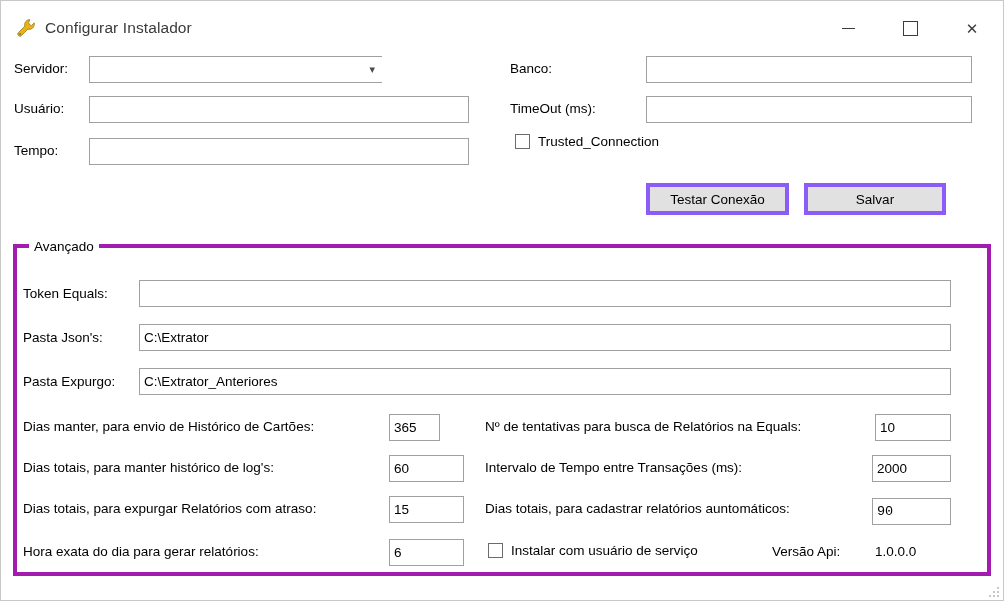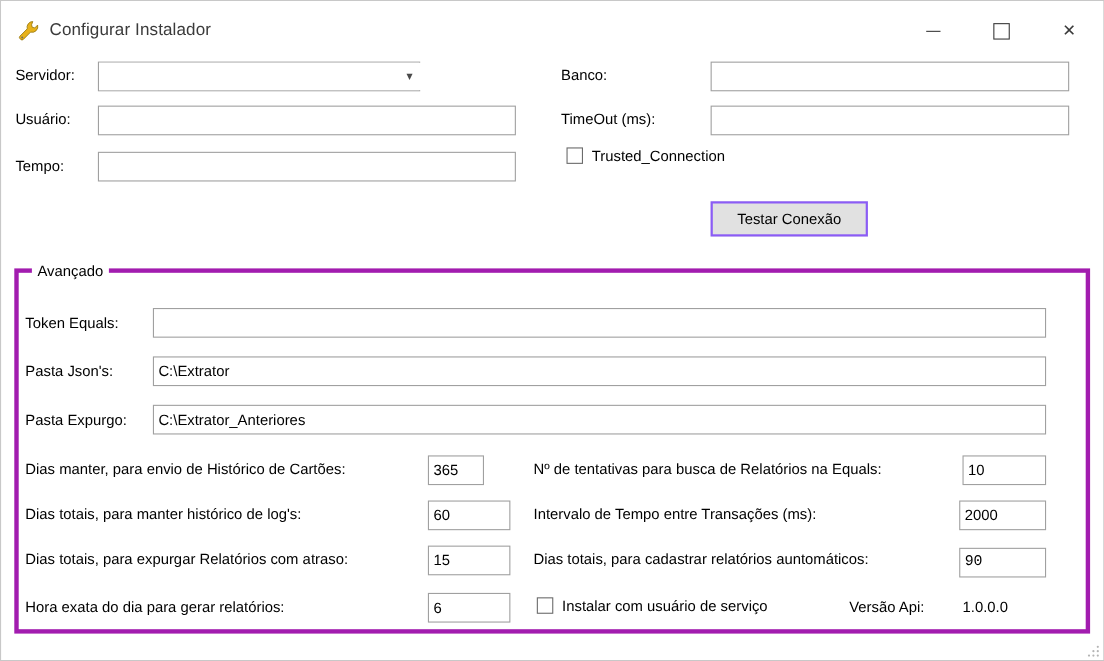--- a/index.html
+++ b/index.html
@@ -115,21 +115,21 @@
     width: 15px;
     height: 15px;
     box-sizing: border-box;
     border: 1px solid #6b6b6b;
     background: #ffffff;
     display: inline-block;
   }
   .btn {
     position: absolute;
     box-sizing: border-box;
-    border: 2px solid #8b5cf6;
+    border: 4px solid #8b5cf6;
     background: #e1e1e1;
     font-family: "Liberation Sans", sans-serif;
     font-size: 13.5px;
     color: #000000;
     height: 32px;
     cursor: default;
   }
 
   
   .groupbox {
@@ -210,20 +210,21 @@
 
     <span class="lbl" style="left:509px; top:46px;">TimeOut (ms):</span>
     <input class="txt" style="left: 645px; top: 41px; width: 326px;" value="">
 
     <div class="chk-wrap" style="left:514px; top:79px;">
       <span class="chk"></span>
       <span class="lbl" style="position:static;">Trusted_Connection</span>
     </div>
 
     <button class="btn" style="left:645px; top:128px; width:143px;">Testar Conexão</button>
+    <button class="btn" style="left:803px; top:128px; width:142px;">Salvar</button>
   </div>
 
   <div class="groupbox">
     <span class="group-title">Avançado</span>
 
     <div class="grp-inner">
       <span class="lbl" style="left:6px; top:38px;">Token Equals:</span>
       <input class="txt" style="left: 122px; top: 32px; width: 812px;" value="">
 
       <span class="lbl" style="left:6px; top:82px;">Pasta Json's:</span>

